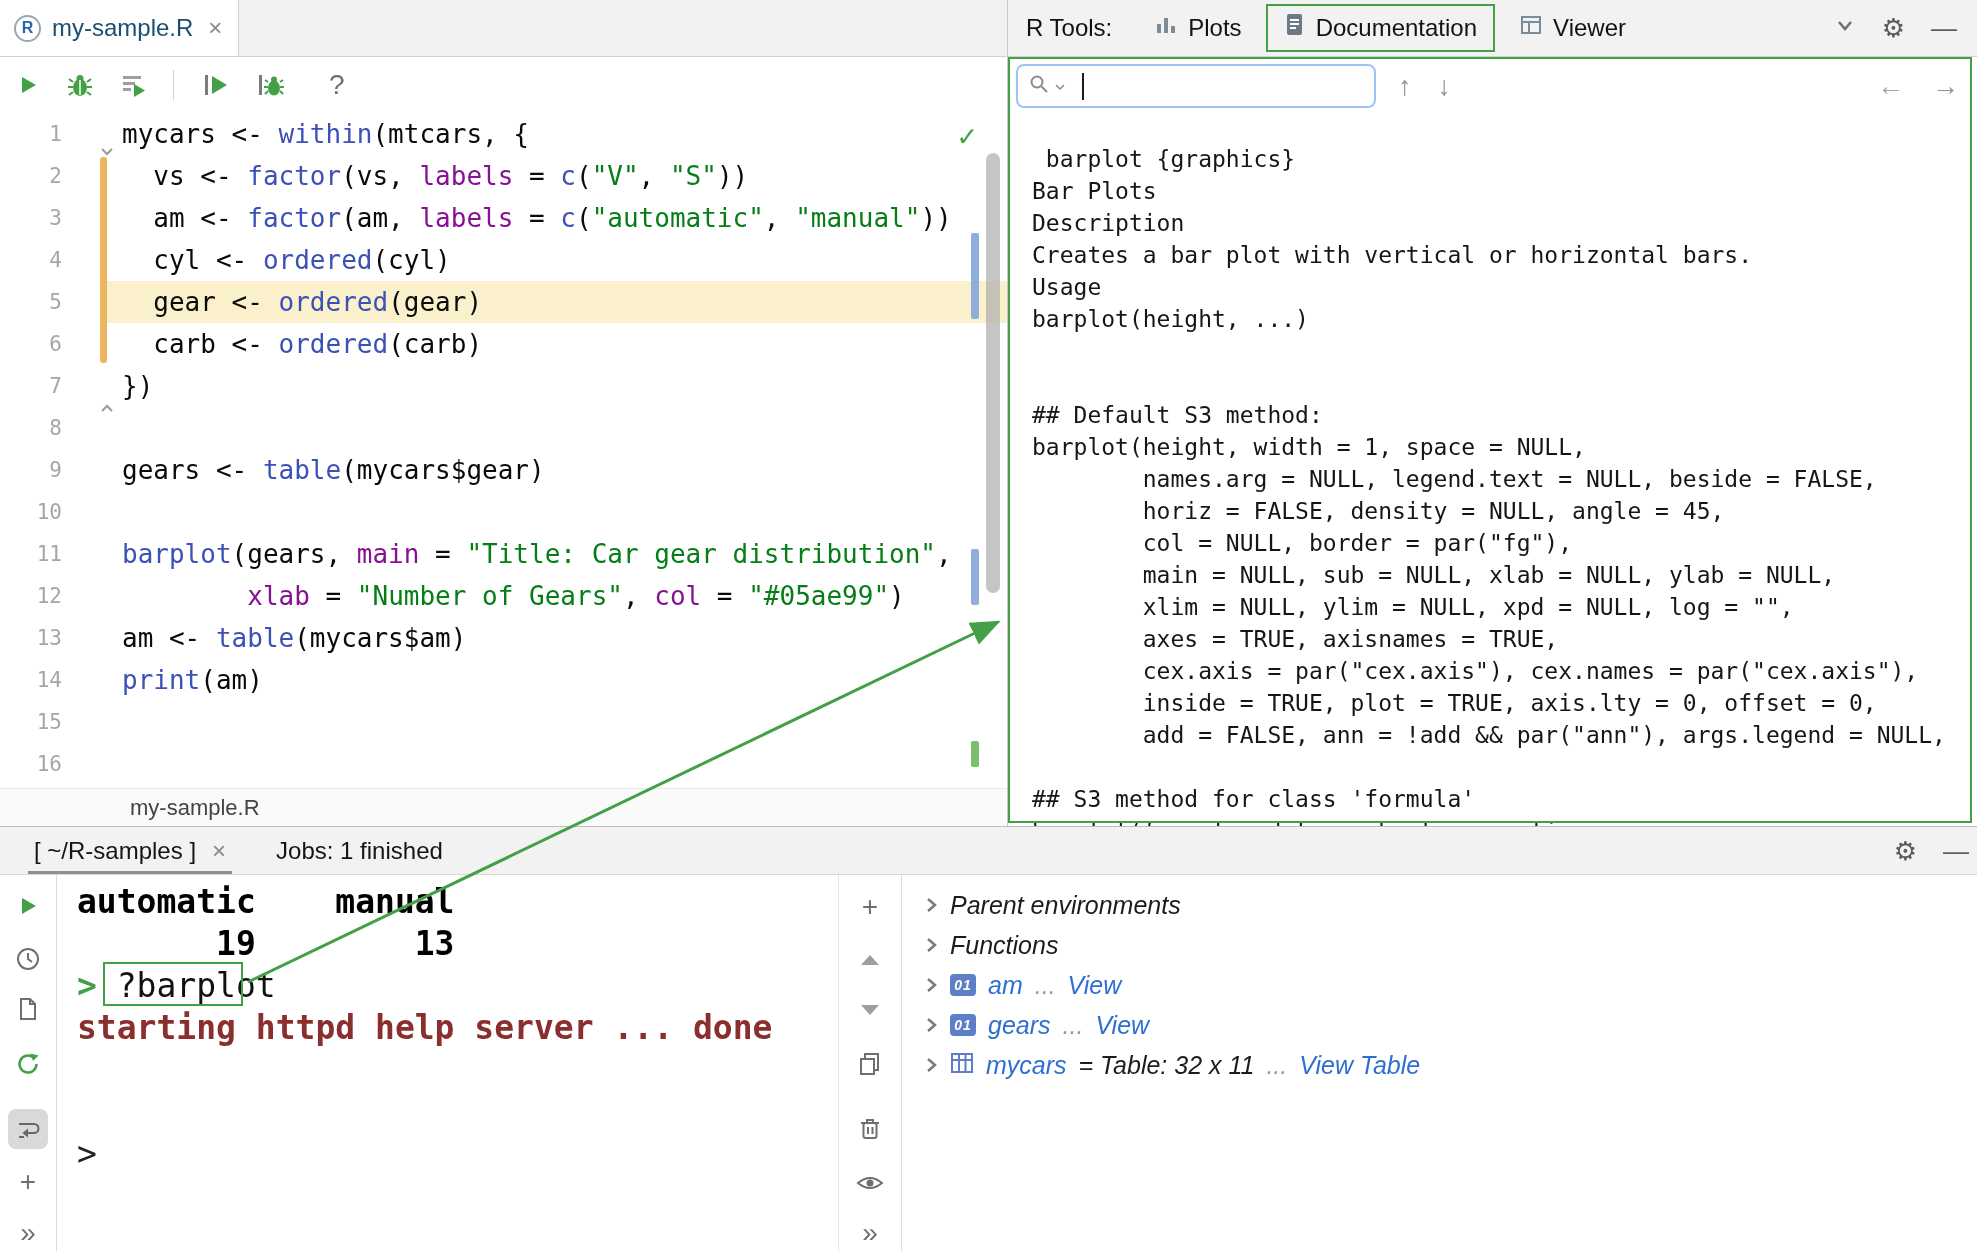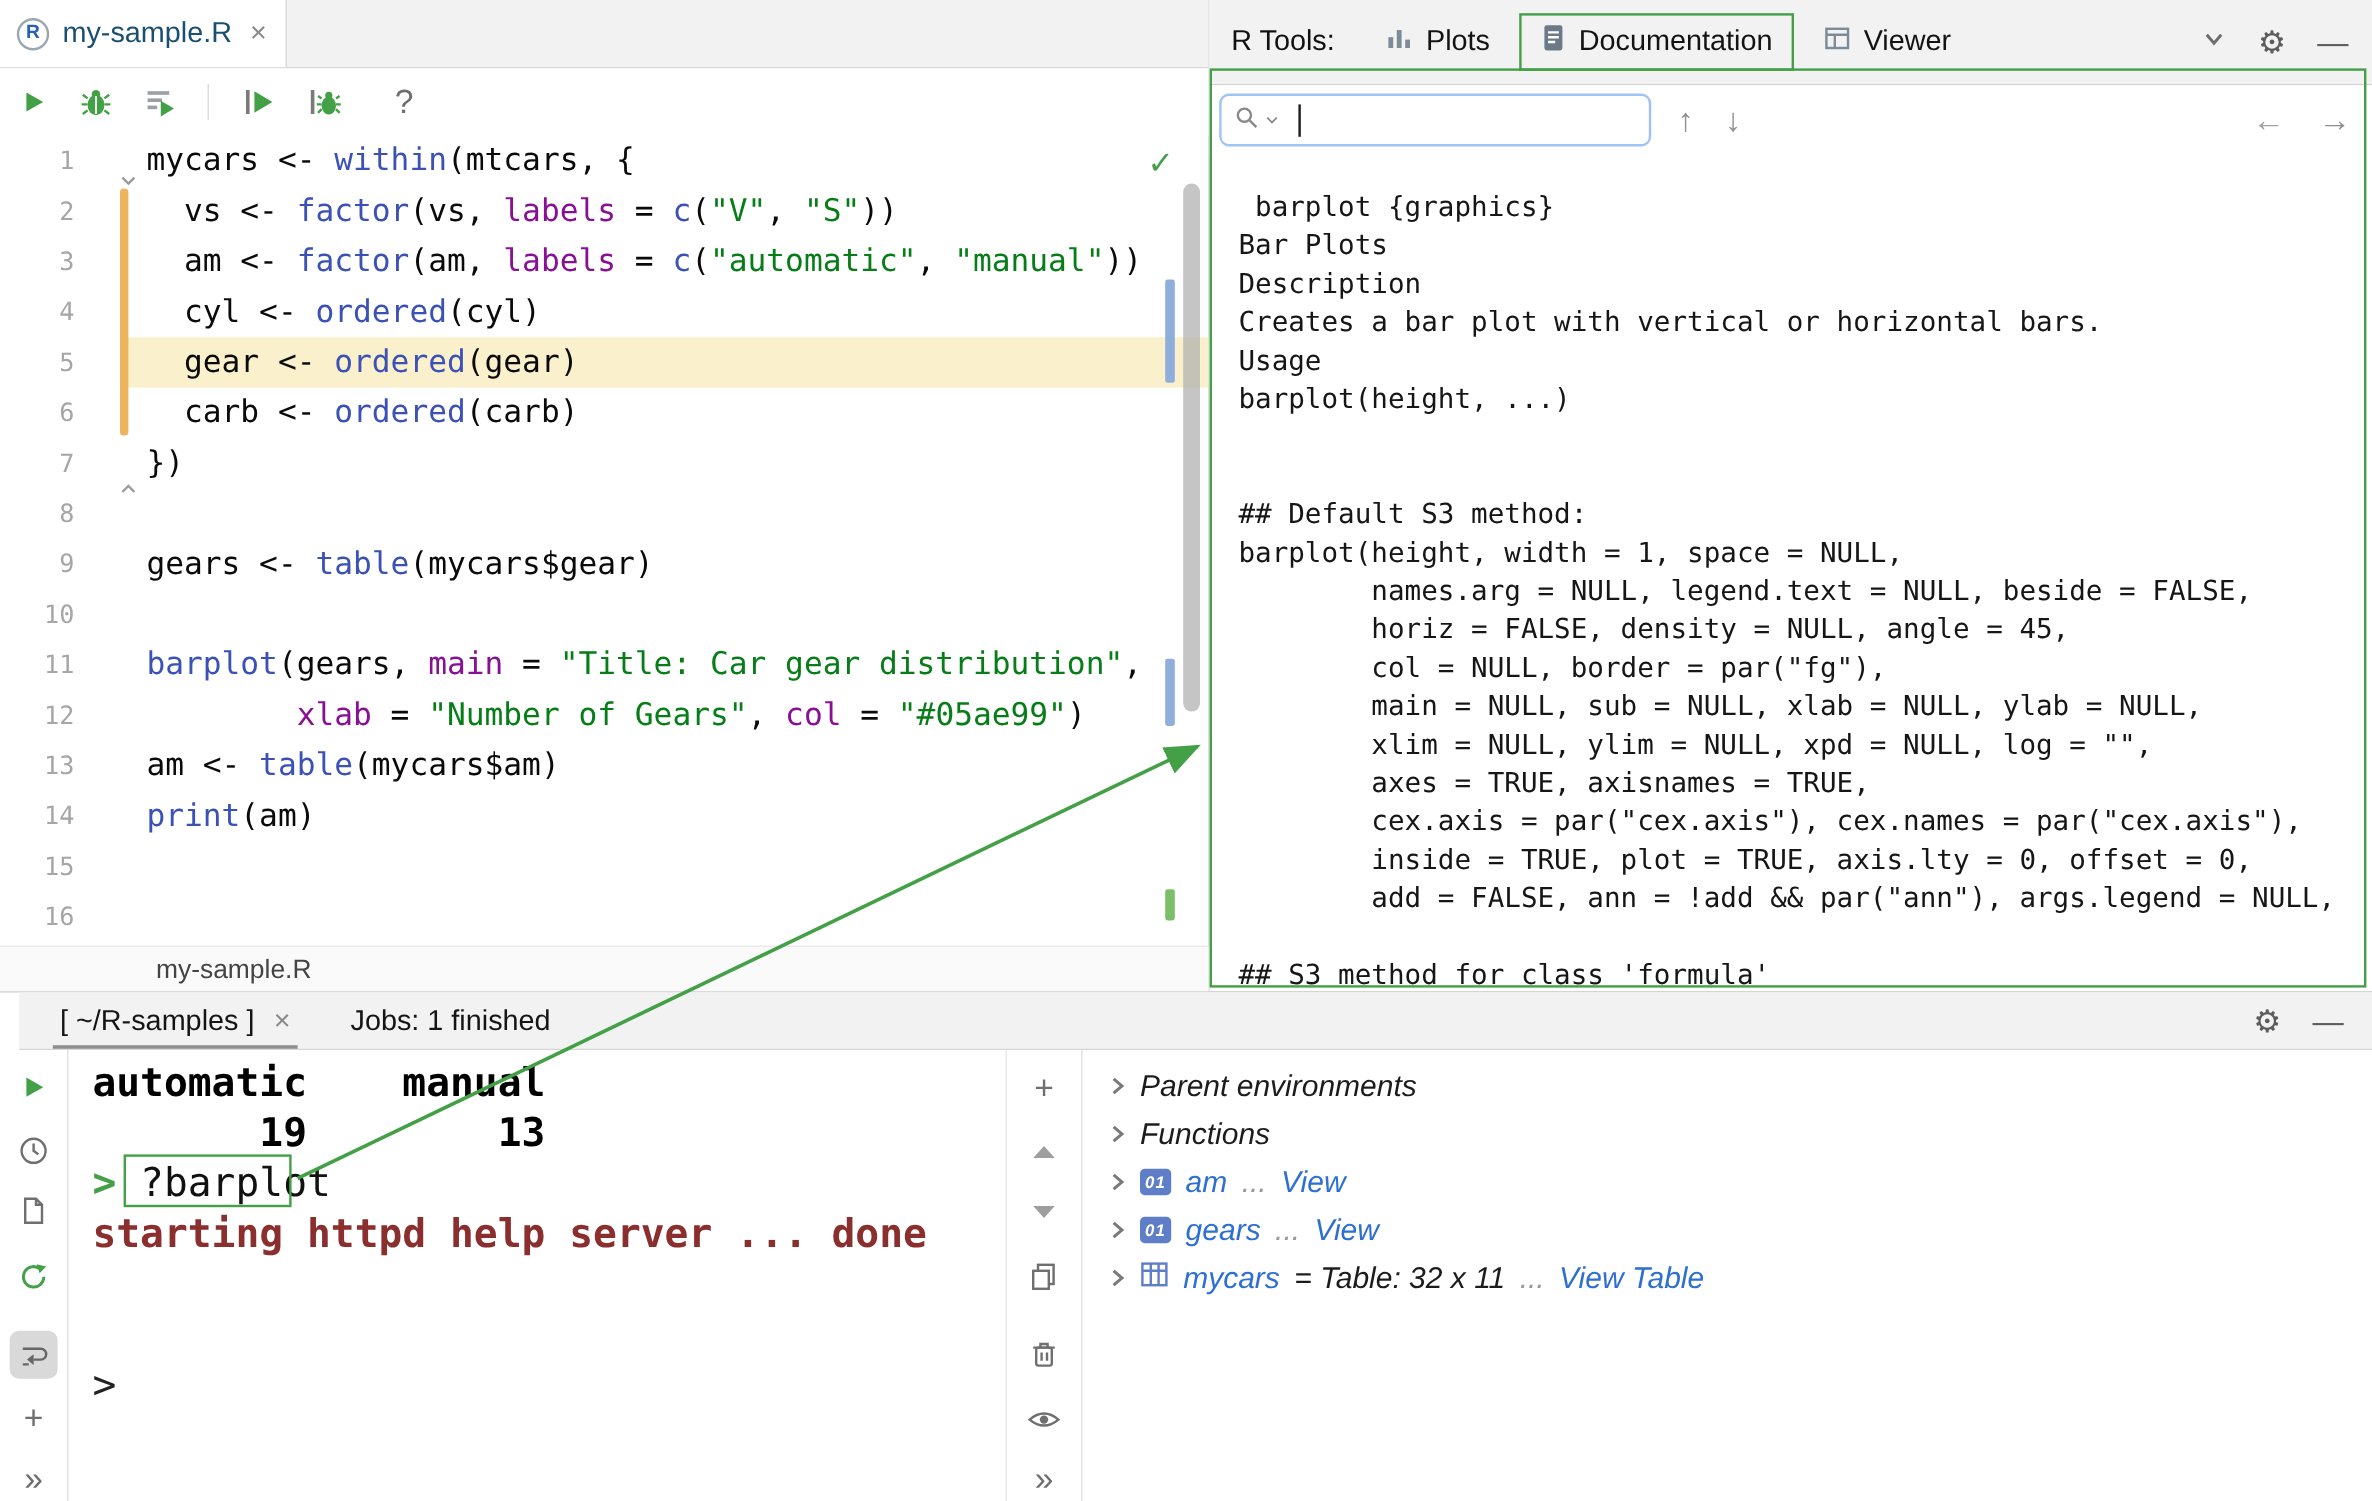--- a/index.html
+++ b/index.html
@@ -42,21 +42,21 @@
   .ed-scrollbar{position:absolute;left:986px;top:40px;width:14px;height:440px;border-radius:7px;background:#ADADAD;opacity:.7;}
   .stripe{position:absolute;left:971px;width:8px;border-radius:2px;}
   .stripe.blue{background:#8FAEDC;}
   .stripe.green{background:#7CBF6A;}
 
   .breadcrumb{height:38px;border-top:1px solid #e8e8e8;background:#fafafa;display:flex;align-items:center;
     padding-left:130px;font-size:22px;color:#444;}
 
   
   .rtools-pane{flex:1;display:flex;flex-direction:column;position:relative;background:#fff;}
-  .rtools-header{height:71px;background:var(--chrome);border-bottom:1px solid var(--border);display:flex;
+  .rtools-header{height:57px;background:var(--chrome);border-bottom:1px solid var(--border);display:flex;
     align-items:center;padding:0 20px 0 18px;font-size:24px;gap:8px;}
   .rtools-label{margin-right:18px;color:#111;}
   .rtools-tab{display:flex;align-items:center;gap:10px;padding:0 16px;height:100%;color:#131313;}
   .rtools-tab.tab-doc{height:48px;border:2px solid var(--green);}
   .hdr-icons{margin-left:auto;display:flex;align-items:center;gap:26px;}
   .glyph-ic{color:#5c5c5c;font-size:26px;line-height:1;}
 
   .doc-toolbar{height:58px;display:flex;align-items:center;padding:0 18px 0 8px;background:#fff;}
   .search-field{width:360px;height:44px;border:2px solid #A0C3F5;border-radius:8px;background:#fff;
     display:flex;align-items:center;padding:0 10px;gap:5px;}
@@ -68,21 +68,21 @@
   .doc-toolbar .back{margin-right:28px;color:#a3a3a3;}
   .doc-content{flex:1;overflow:hidden;padding:28px 0 0 24px;font-family:"DejaVu Sans Mono",monospace;
     font-size:23px;line-height:32px;color:#161616;}
   .doc-line{height:32px;white-space:pre;}
   .doc-anno{position:absolute;left:0;top:57px;right:5px;bottom:3px;border:2px solid var(--green);
     pointer-events:none;z-index:6;}
 
   
   .bottom{height:425px;border-top:1px solid #bdbdbd;display:flex;flex-direction:column;background:#fff;}
   .console-tabbar{height:48px;background:var(--chrome);border-bottom:1px solid #d6d6d6;display:flex;
-    align-items:center;padding:0 24px 0 28px;font-size:24px;margin-left:16px;}
+    align-items:center;padding:0 8px 0 28px;font-size:24px;}
   .session-tab{position:relative;height:100%;display:flex;align-items:center;gap:12px;padding:0 6px;color:#151515;}
   .session-tab::after{content:"";position:absolute;left:0;right:0;bottom:0;height:3px;background:#8f8f8f;}
   .jobs-label{margin-left:44px;color:#151515;}
   .console-body{flex:1;display:flex;position:relative;}
   .left-rail{width:57px;border-right:1px solid #dcdcdc;position:relative;flex:none;}
   .rail-ic{position:absolute;left:50%;transform:translateX(-50%);display:flex;align-items:center;justify-content:center;}
   .rail-ic.selected{width:40px;height:40px;background:#d9d9d9;border-radius:8px;}
   .rail-glyph{color:#6f6f6f;font-size:28px;line-height:1;}
   .console-text{width:781px;flex:none;position:relative;padding:6px 0 0 20px;
     font-family:"DejaVu Sans Mono",monospace;font-size:33px;line-height:42px;}

